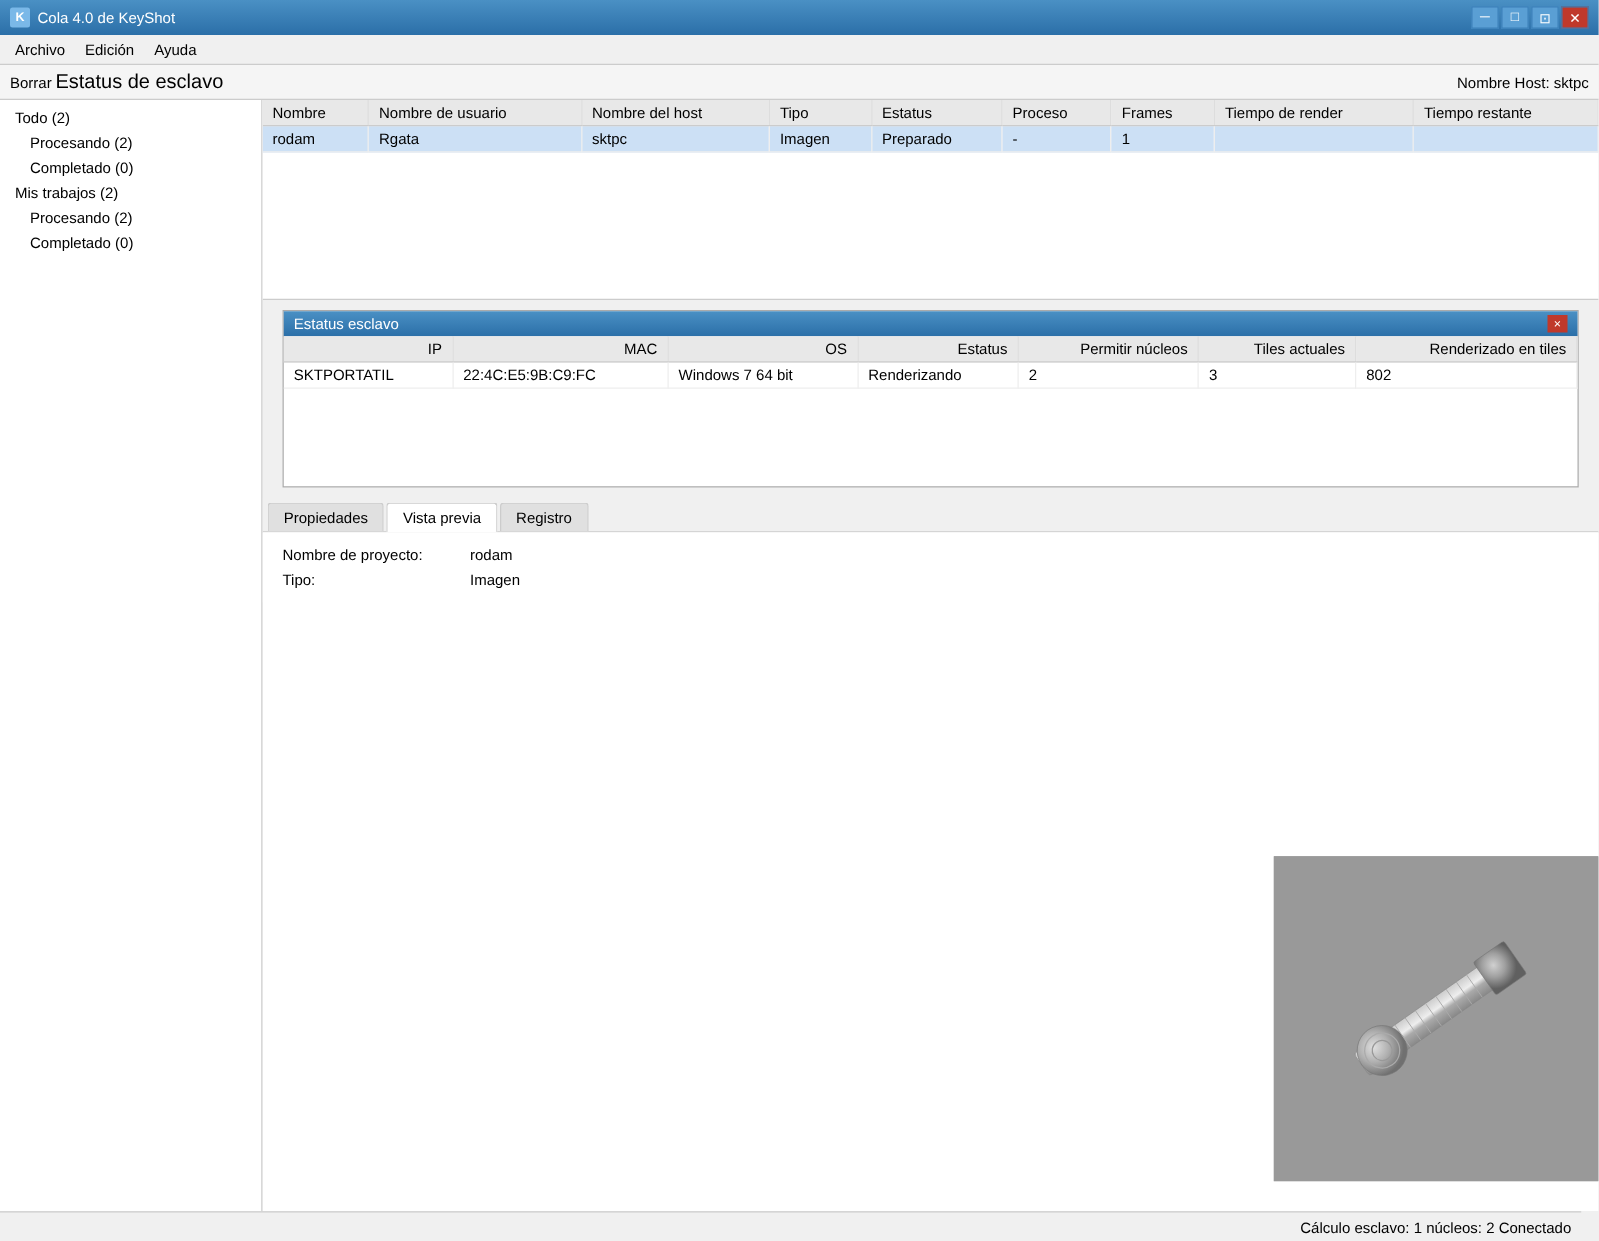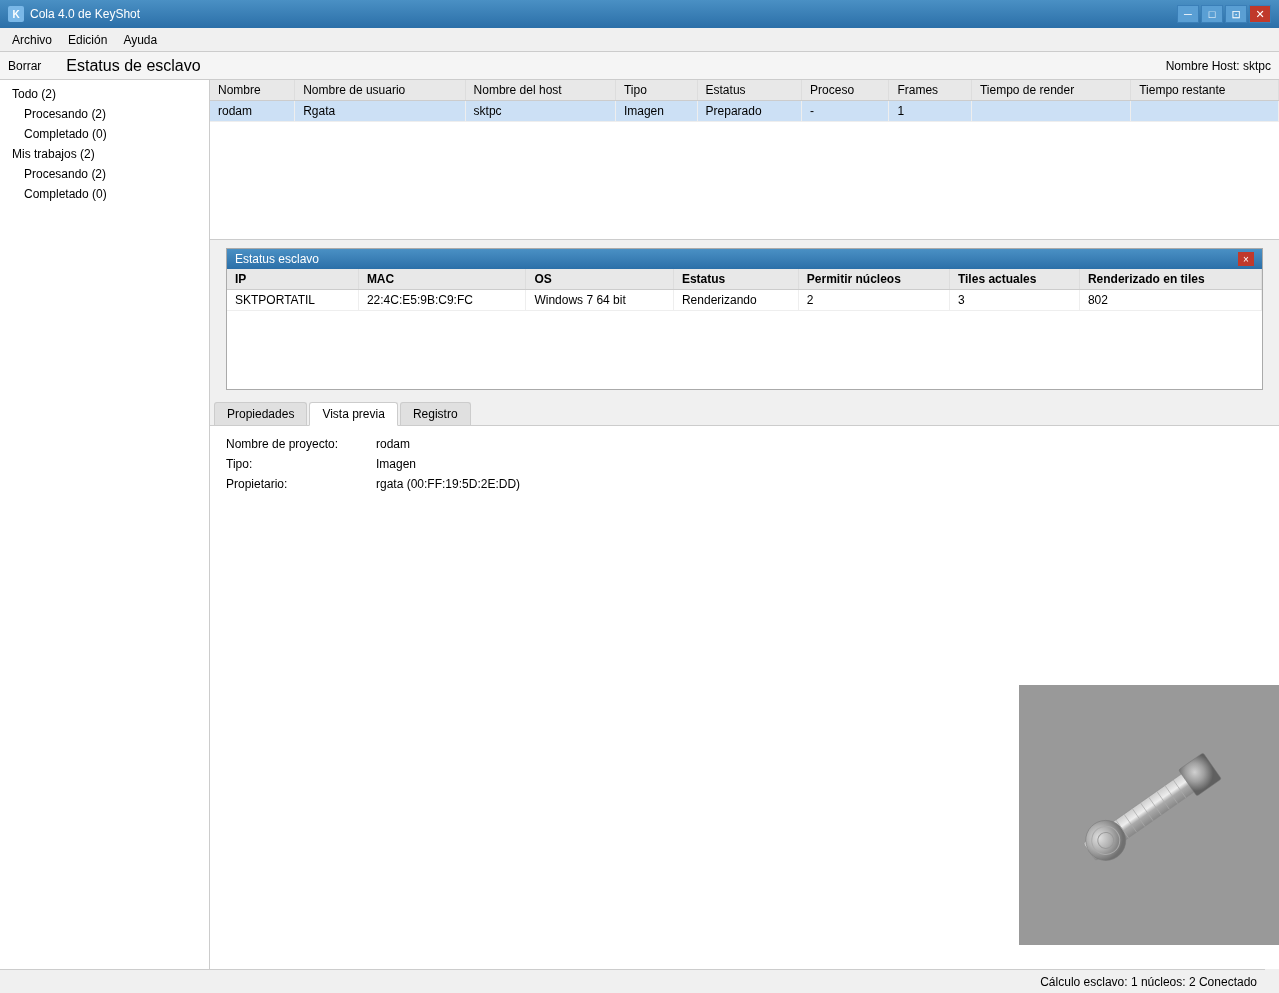--- a/index.html
+++ b/index.html
@@ -77,21 +77,21 @@
     }
 
     
     #toolbar {
       background: #f5f5f5;
       height: 28px;
       display: flex;
       align-items: center;
       border-bottom: 1px solid #ccc;
       padding: 0 8px;
-      gap: 25px;
+      gap: 3px;
     }
     #toolbar-borrar {
       font-size: 12px;
       cursor: pointer;
       color: #000;
     }
     #toolbar-status {
       font-size: 16px;
       color: #000;
     }
@@ -210,22 +210,22 @@
     table.slave-table {
       width: 100%;
       border-collapse: collapse;
       font-size: 12px;
     }
     table.slave-table th {
       background: #e8e8e8;
       border-bottom: 1px solid #ccc;
       border-right: 1px solid #ddd;
       padding: 3px 8px;
-      text-align: left;
-      font-weight: bold;
+      text-align: right;
+      font-weight: normal;
       white-space: nowrap;
     }
     table.slave-table td {
       border-bottom: 1px solid #eee;
       border-right: 1px solid #eee;
       padding: 3px 8px;
       white-space: nowrap;
     }
     .slave-table-area {
       min-height: 120px;
@@ -443,24 +443,20 @@
 
         <div id="properties-panel">
           <div class="prop-row">
             <span class="prop-label">Nombre de proyecto:</span>
             <span class="prop-value">rodam</span>
           </div>
           <div class="prop-row">
             <span class="prop-label">Tipo:</span>
             <span class="prop-value">Imagen</span>
           </div>
-          <div class="prop-row">
-            <span class="prop-label">Propietario:</span>
-            <span class="prop-value">rgata (00:FF:19:5D:2E:DD)</span>
-          </div>
         </div>
 
         <div id="preview-image-container">
           <svg id="preview-image-svg" viewBox="0 0 260 260" xmlns="http://www.w3.org/2000/svg">
 
             <rect width="260" height="260" fill="#999"></rect>
 
             <defs>
               <radialGradient id="metalGrad" cx="40%" cy="35%" r="60%">
                 <stop offset="0%" stop-color="#e0e0e0"></stop>

